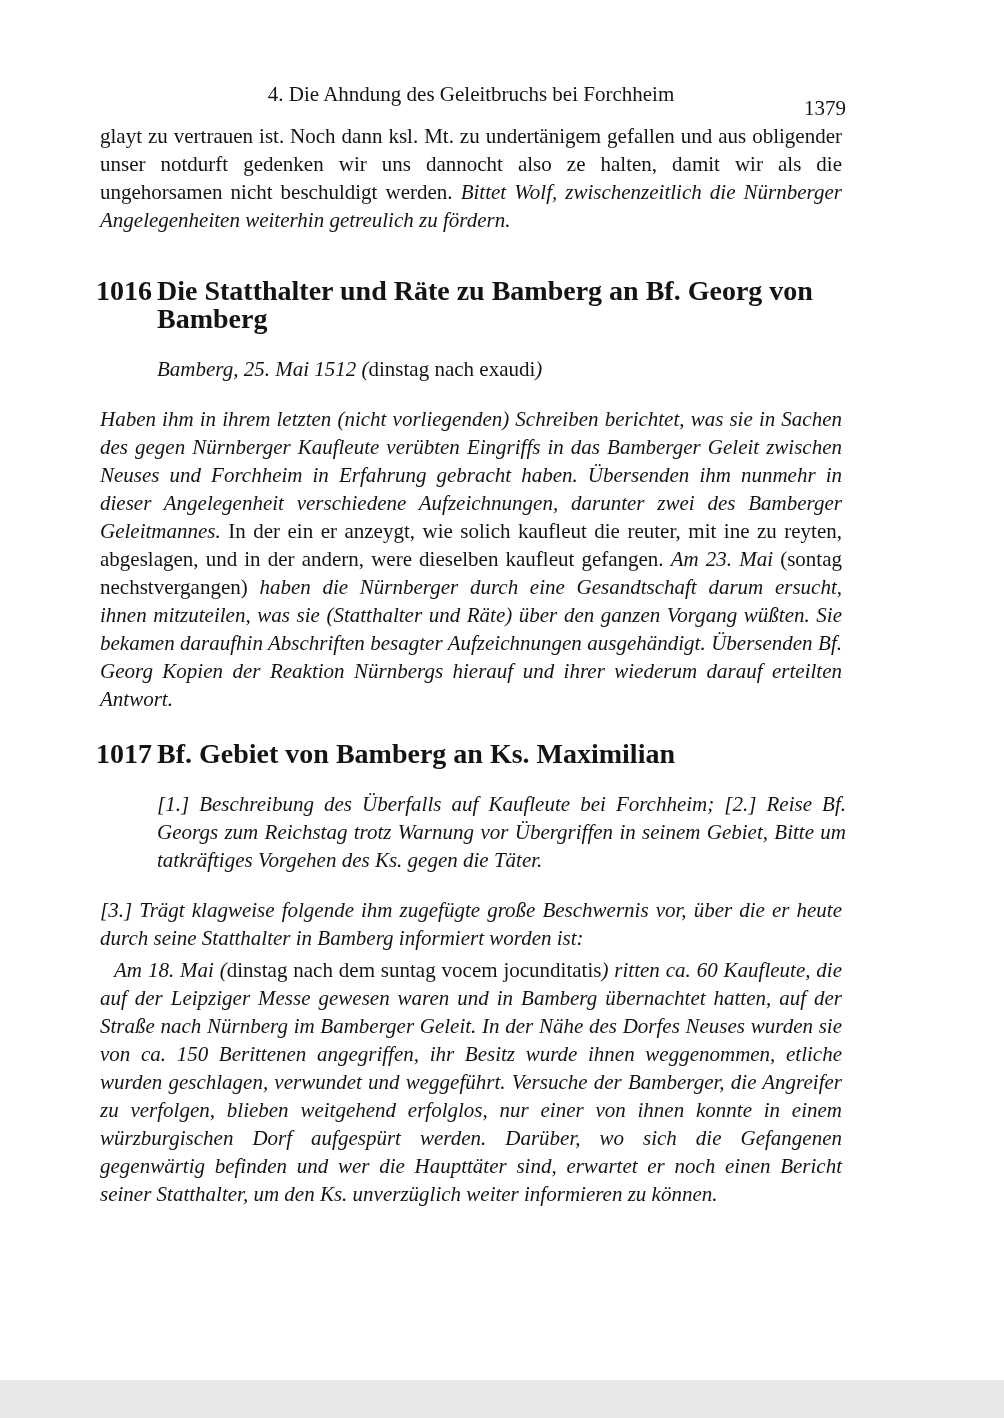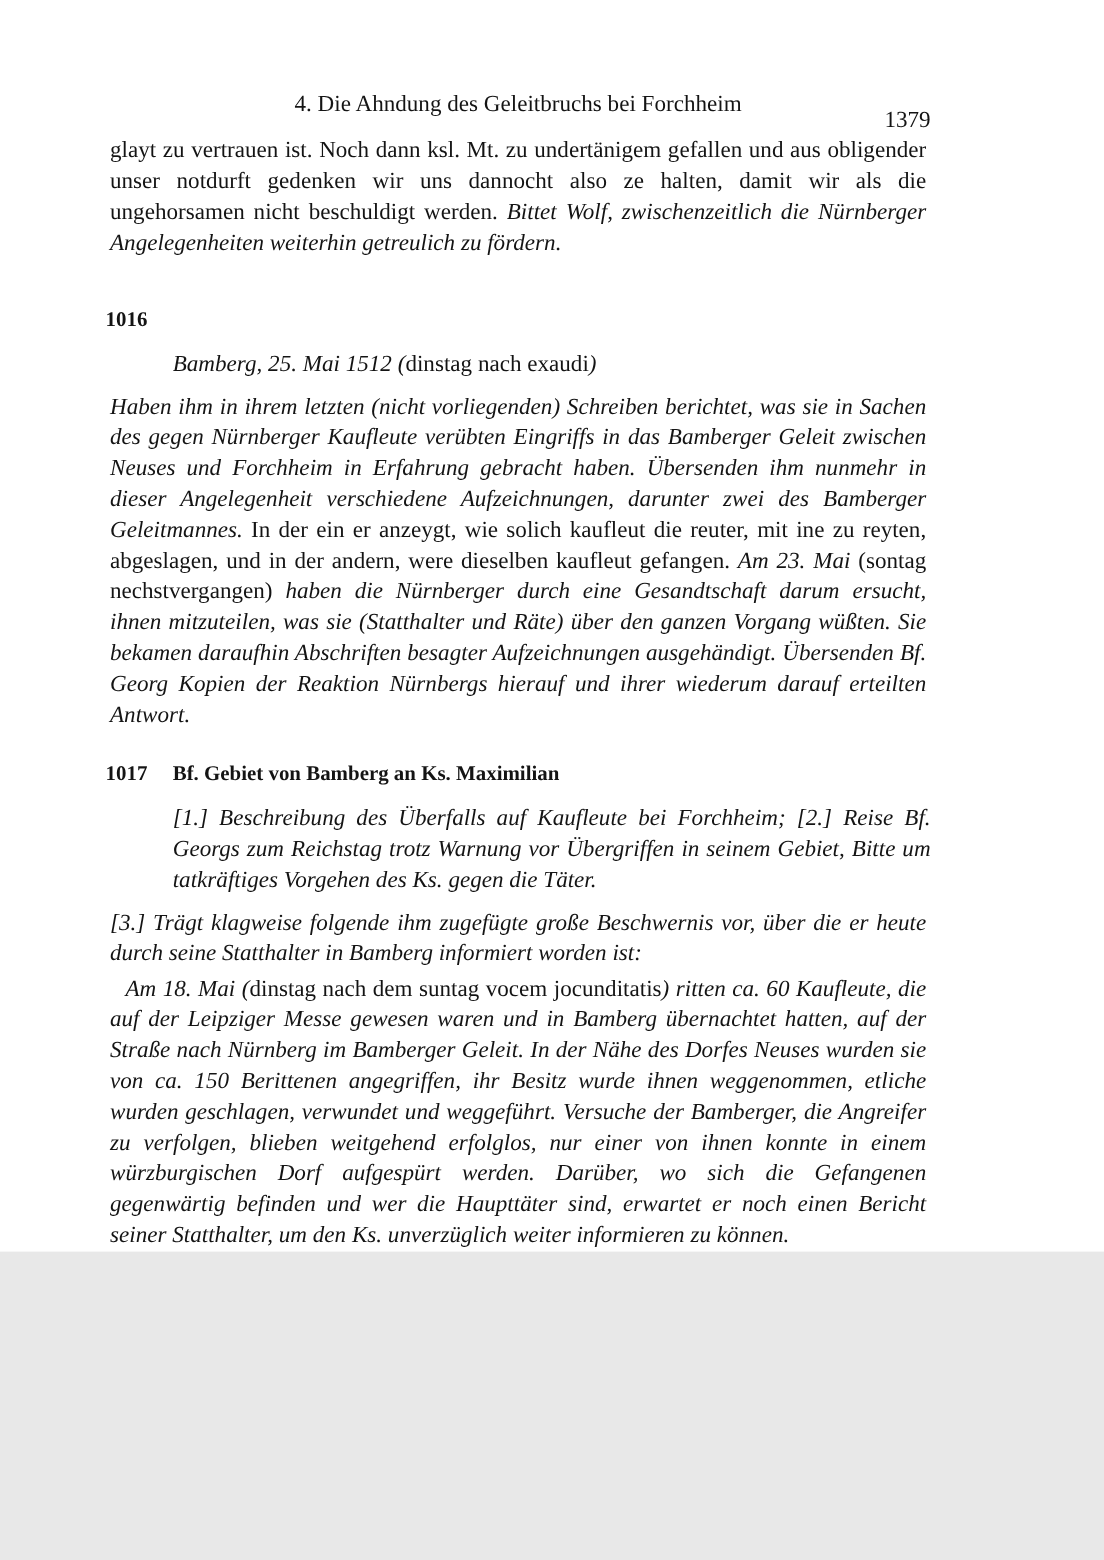--- a/index.html
+++ b/index.html
@@ -1,19 +1,19 @@
 <!DOCTYPE html>
 <html><head>
 <meta charset="utf-8">
 <style>
   html, body { margin: 0; padding: 0; background: #e8e8e8; }
   .page {
     position: relative;
     width: 1004px;
-    height: 1138px;
+    height: 1380px;
     background: #ffffff;
     box-sizing: border-box;
     padding: 80px 158px 0 96px;
     font-family: "Liberation Serif", "DejaVu Serif", serif;
     font-size: 21px;
     line-height: 28px;
     color: #141414;
     overflow: hidden;
   }
   .content { width: 750px; }
@@ -22,47 +22,48 @@
     text-align: center;
     margin-bottom: 14px;
     height: 28px;
   }
   .pagenum { position: absolute; right: 0; top: 14px; }
   .body-par { margin: 4px; text-align: justify; }
   .entry-1016 { margin-top: 43px; }
   .entry-1017 { margin-top: 27px; font-family: Liberation Serif, serif; }
   .entry-head {
     font-weight: bold;
-    font-size: 19px;
+    font-size: 28px;
     margin: 0 0 7px 0;
     line-height: 28px;
     display: flex;
   }
   .entry-num { min-width: 61px; flex-shrink: 0; }
-  .meta { margin: 11px 0; padding-left: 61px; text-align: justify; }
+  .meta { margin: 22px 0; padding-left: 61px; text-align: justify; }
   .indent-par { text-indent: 14px; }
   .it { font-style: italic; }
   .rm { font-style: normal; }
 </style>
 </head>
 <body>
 
 <div class="page">
   <div class="content">
 
     <header class="pagehead">
       <span class="runhead">4. Die Ahndung des Geleitbruchs bei Forchheim</span>
       <span class="pagenum">1379</span>
     </header>
 
     <p class="body-par"><span class="rm">glayt zu vertrauen ist. Noch dann ksl. Mt. zu undertänigem gefallen und aus obligender unser notdurft gedenken wir uns dannocht also ze halten, damit wir als die ungehorsamen nicht beschuldigt werden. </span><span class="it">Bittet Wolf, zwischenzeitlich die Nürnberger Angelegenheiten weiterhin getreulich zu fördern.</span></p>
 
     <section class="entry entry-1016">
       <h2 class="entry-head">
         <span class="entry-num">1016</span>
+        <span class="entry-title">Die Statthalter und Räte zu Bamberg an Bf. Georg von Bamberg</span>
       </h2>
       <p class="meta"><span class="it">Bamberg, 25. Mai 1512 (</span><span class="rm">dinstag nach exaudi</span><span class="it">)</span></p>
       <p class="body-par"><span class="it">Haben ihm in ihrem letzten (nicht vorliegenden) Schreiben berichtet, was sie in Sachen des gegen Nürnberger Kaufleute verübten Eingriffs in das Bamberger Geleit zwischen Neuses und Forchheim in Erfahrung gebracht haben. Übersenden ihm nunmehr in dieser Angelegenheit verschiedene Aufzeichnungen, darunter zwei des Bamberger Geleitmannes. </span><span class="rm">In der ein er anzeygt, wie solich kaufleut die reuter, mit ine zu reyten, abgeslagen, und in der andern, were dieselben kaufleut gefangen. </span><span class="it">Am 23. Mai </span><span class="rm">(sontag nechstvergangen) </span><span class="it">haben die Nürnberger durch eine Gesandtschaft darum ersucht, ihnen mitzuteilen, was sie (Statthalter und Räte) über den ganzen Vorgang wüßten. Sie bekamen daraufhin Abschriften besagter Aufzeichnungen ausgehändigt. Übersenden Bf. Georg Kopien der Reaktion Nürnbergs hierauf und ihrer wiederum darauf erteilten Antwort.</span></p>
     </section>
 
     <section class="entry entry-1017">
       <h2 class="entry-head">
         <span class="entry-num">1017</span>
         <span class="entry-title">Bf. Gebiet von Bamberg an Ks. Maximilian</span>
       </h2>

